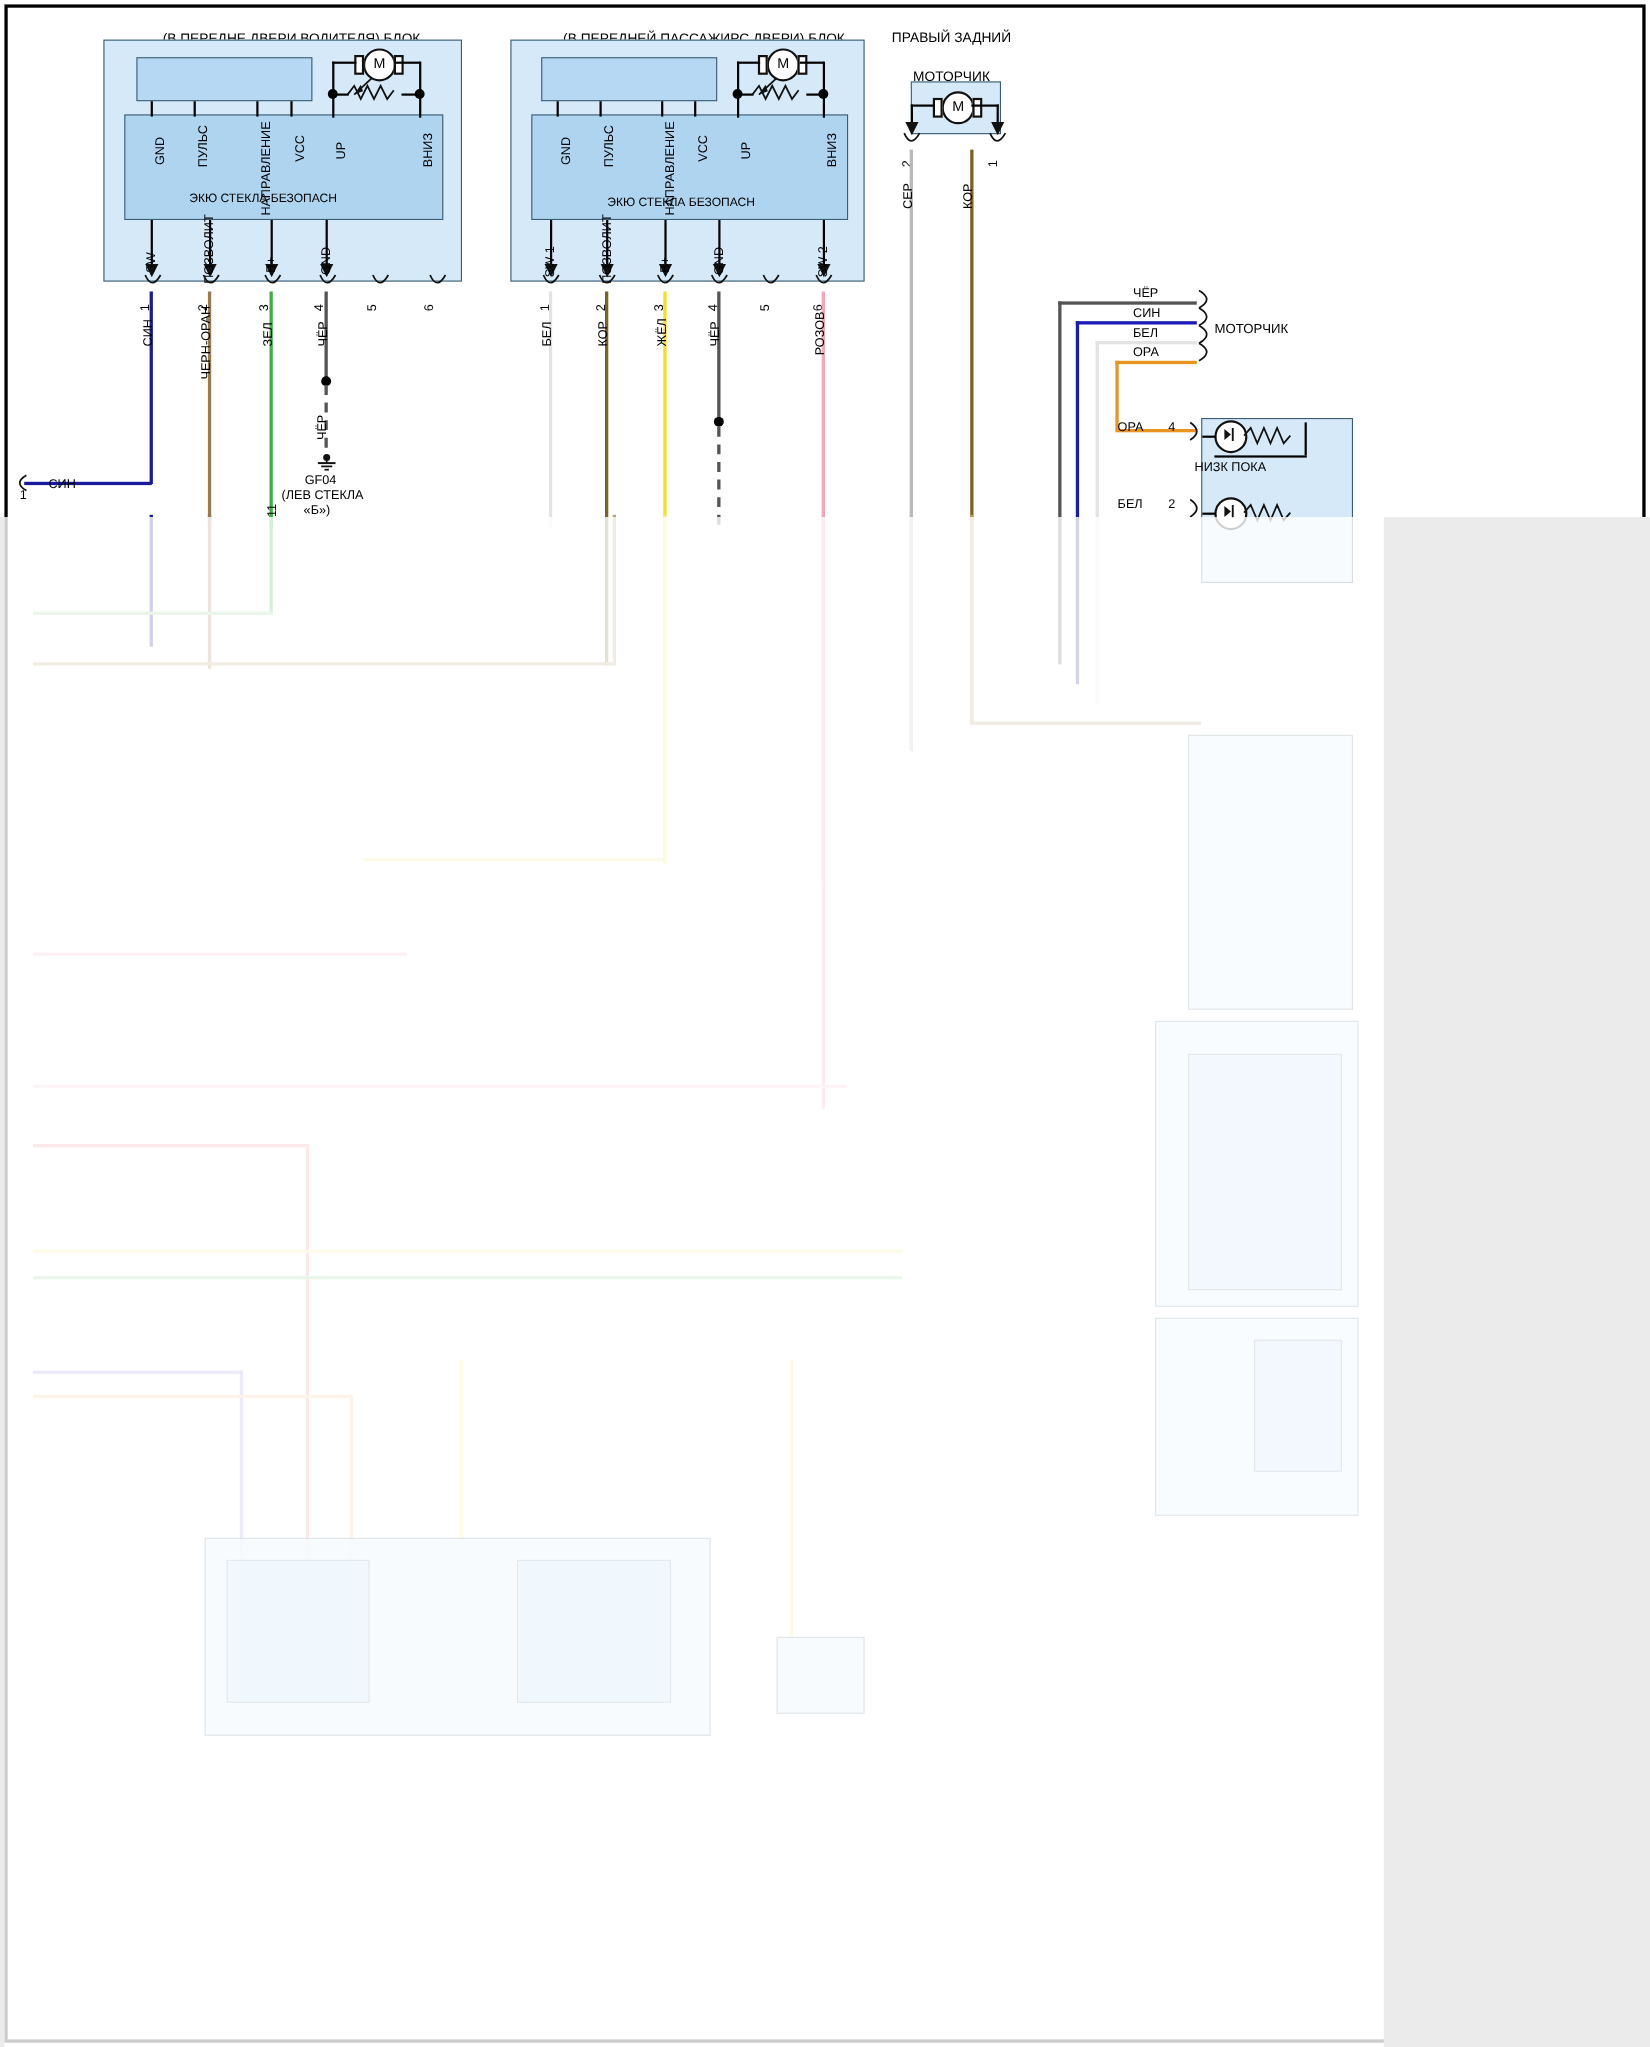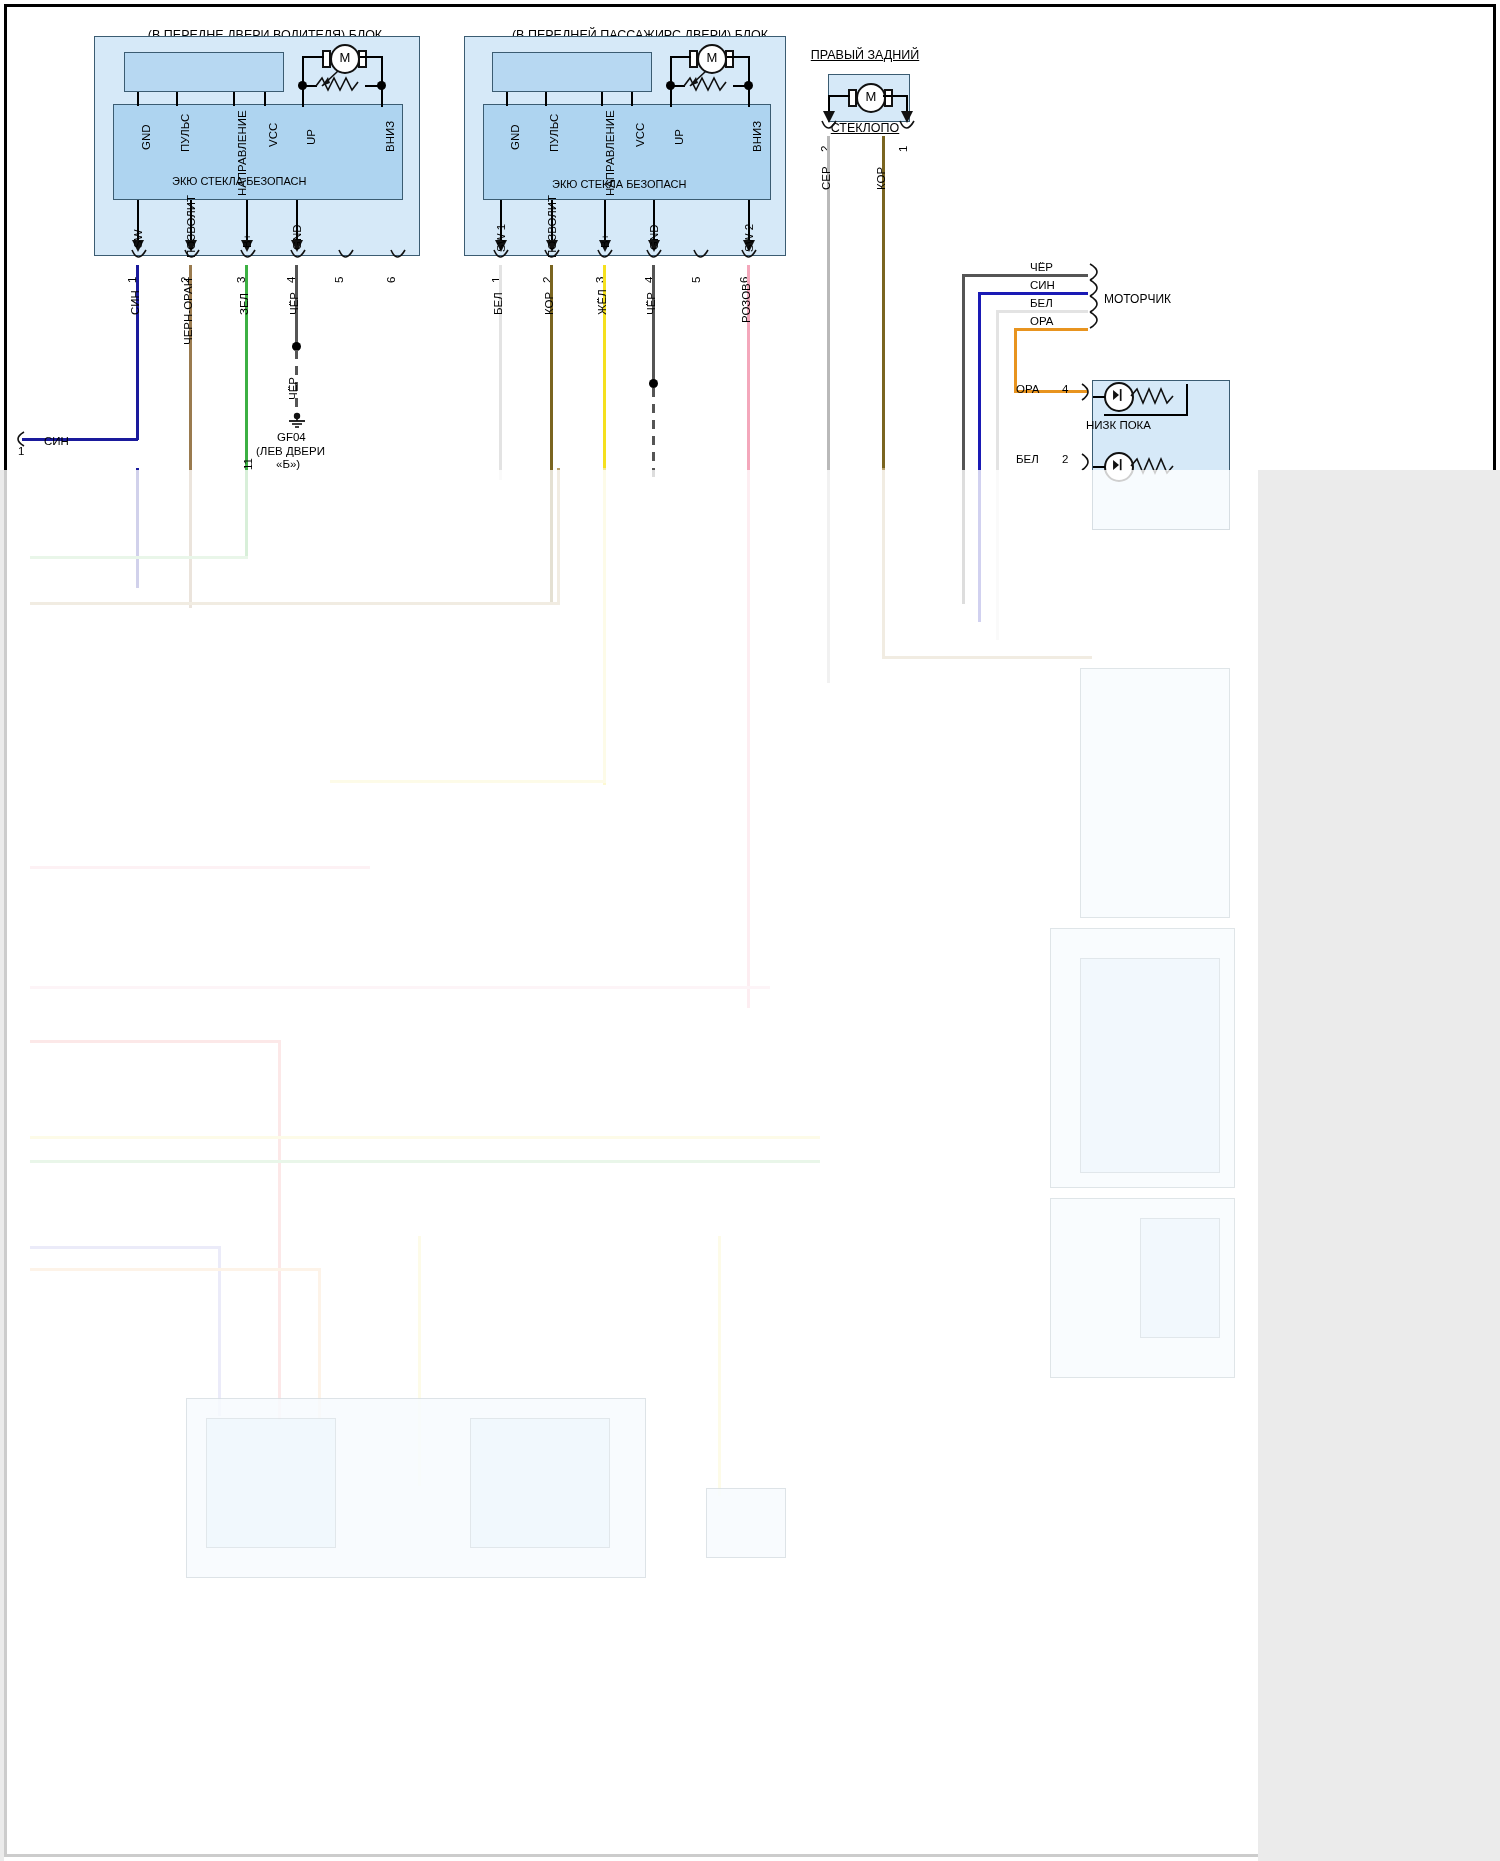--- a/index.html
+++ b/index.html
@@ -222,21 +222,21 @@
   <div class="lbl-v" style="left:288px; top:400px;">ЧЁР</div>
 
   <svg class="sq" style="left:286px; top:410px; width:22px; height:18px;" viewBox="0 0 22 18">
     <circle cx="11" cy="6" r="3.2" fill="#111"></circle>
     <line x1="11" y1="9" x2="11" y2="11" stroke="#111" stroke-width="1.6"></line>
     <line x1="3" y1="11" x2="19" y2="11" stroke="#111" stroke-width="1.8"></line>
     <line x1="6" y1="14" x2="16" y2="14" stroke="#111" stroke-width="1.6"></line>
     <line x1="9" y1="17" x2="13" y2="17" stroke="#111" stroke-width="1.6"></line>
   </svg>
   <div class="lbl" style="left:277px; top:430px;">GF04</div>
-  <div class="lbl" style="left:256px; top:444px;">(ЛЕВ ДВЕРИ</div>
+  <div class="lbl" style="left:256px; top:444px;">(ЛЕВ СТЕКЛА</div>
   <div class="lbl" style="left:276px; top:457px;">«Б»)</div>
 
   <div class="wire hline" style="left:22px; top:438px; width:116px; height:3px; background:#1a1a9c;"></div>
   <div class="lbl" style="left:44px; top:434px;">СИН</div>
   <div class="lbl" style="left:18px; top:444px;">1</div>
   <svg class="sq" style="left:14px; top:430px; width:12px; height:18px;" viewBox="0 0 12 18">
     <path d="M10,2 q-12,7 0,14" fill="none" stroke="#111" stroke-width="1.6"></path>
   </svg>
   <div class="lbl-v" style="left:243px; top:470px;">11</div>
 
@@ -334,21 +334,21 @@
   <div class="lbl-v" style="left:544px; top:315px;">КОР</div>
   <div class="lbl-v" style="left:597px; top:315px;">ЖЁЛ</div>
   <div class="lbl-v" style="left:646px; top:315px;">ЧЁР</div>
   <div class="lbl-v" style="left:741px; top:323px;">РОЗОВ</div>
 
   <div class="dot" style="left:649px; top:379px;"></div>
   <svg class="sq" style="left:652px; top:388px; width:4px; height:90px;" viewBox="0 0 4 90">
     <line x1="1.5" y1="0" x2="1.5" y2="90" stroke="#555555" stroke-width="3" stroke-dasharray="9,7"></line>
   </svg>
 
-  <div class="title" style="left:790px; top:28px; width:150px;text-decoration:underline;">
+  <div class="title" style="left:790px; top:7px; width:150px;">
     <div>ПРАВЫЙ ЗАДНИЙ</div>
     <div>МОТОРЧИК</div>
     <div>СТЕКЛОПО</div>
   </div>
 
   <div class="box mod-outer" style="left:828px; top:74px; width:82px; height:48px;"></div>
   <div class="motor" style="left:856px; top:83px;">M</div>
   <div class="motor-cap" style="left:848px; top:89px;"></div>
   <div class="motor-cap" style="left:884px; top:89px;"></div>
   <div class="wire hline" style="left:828px; top:95px; width:22px;"></div>

